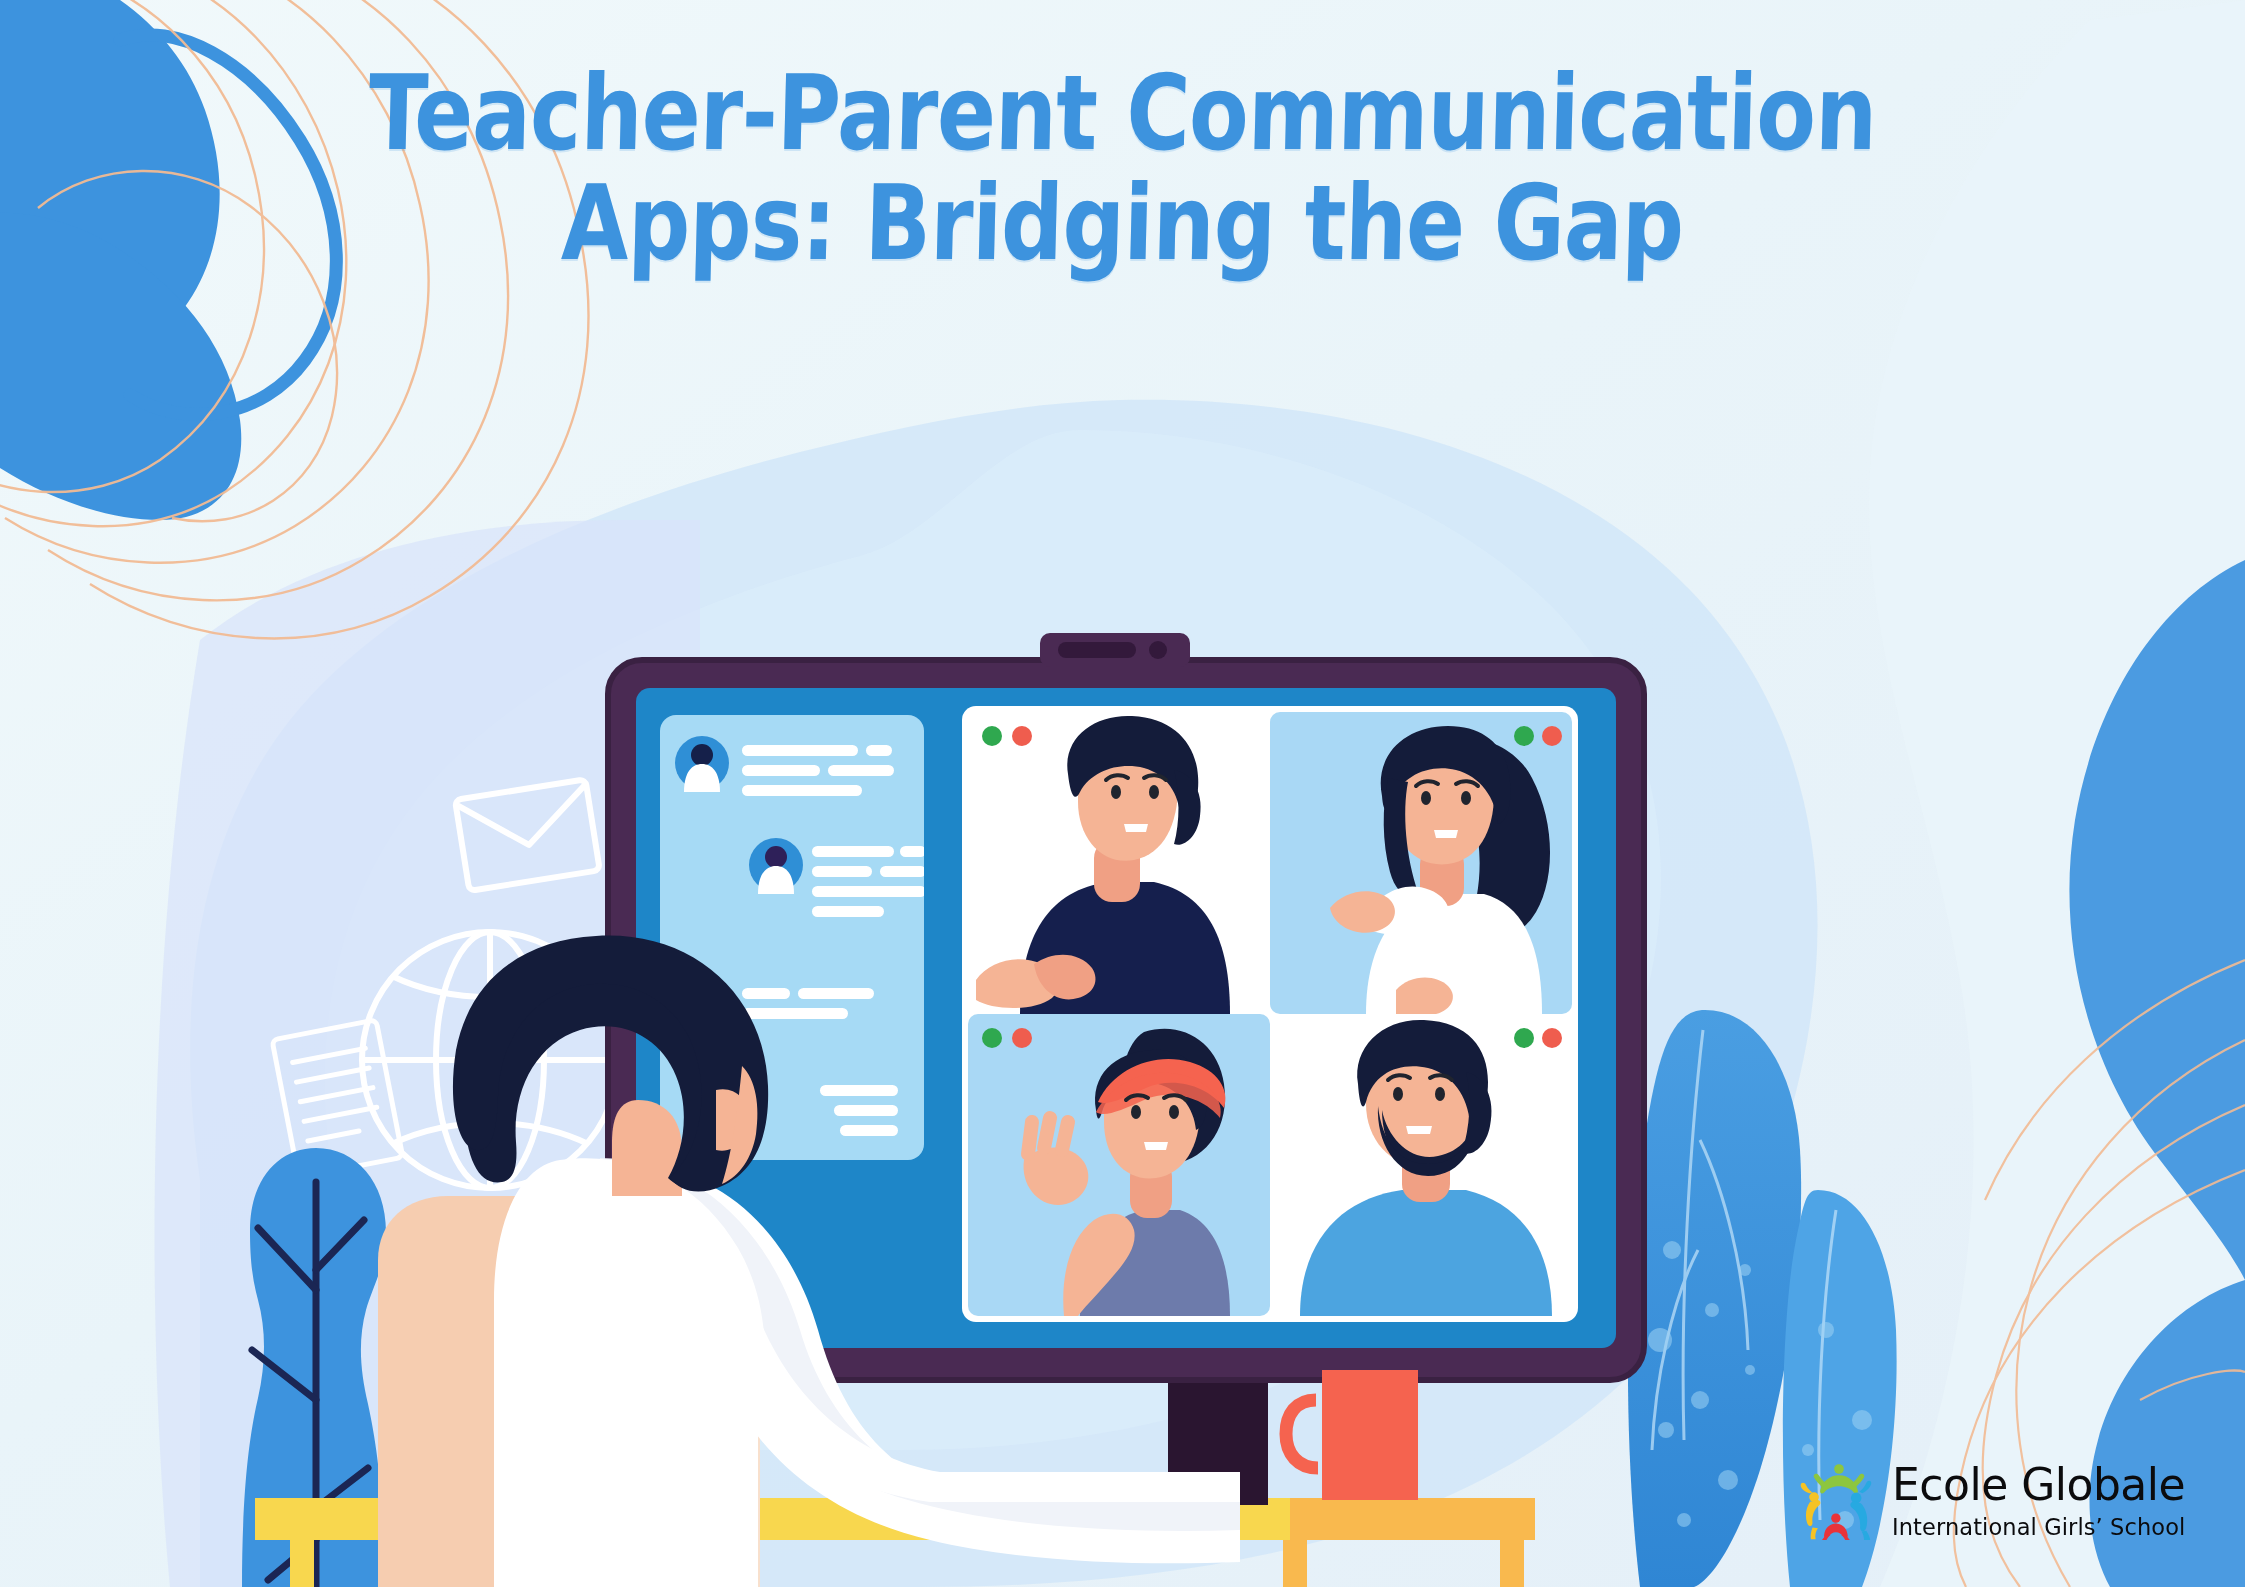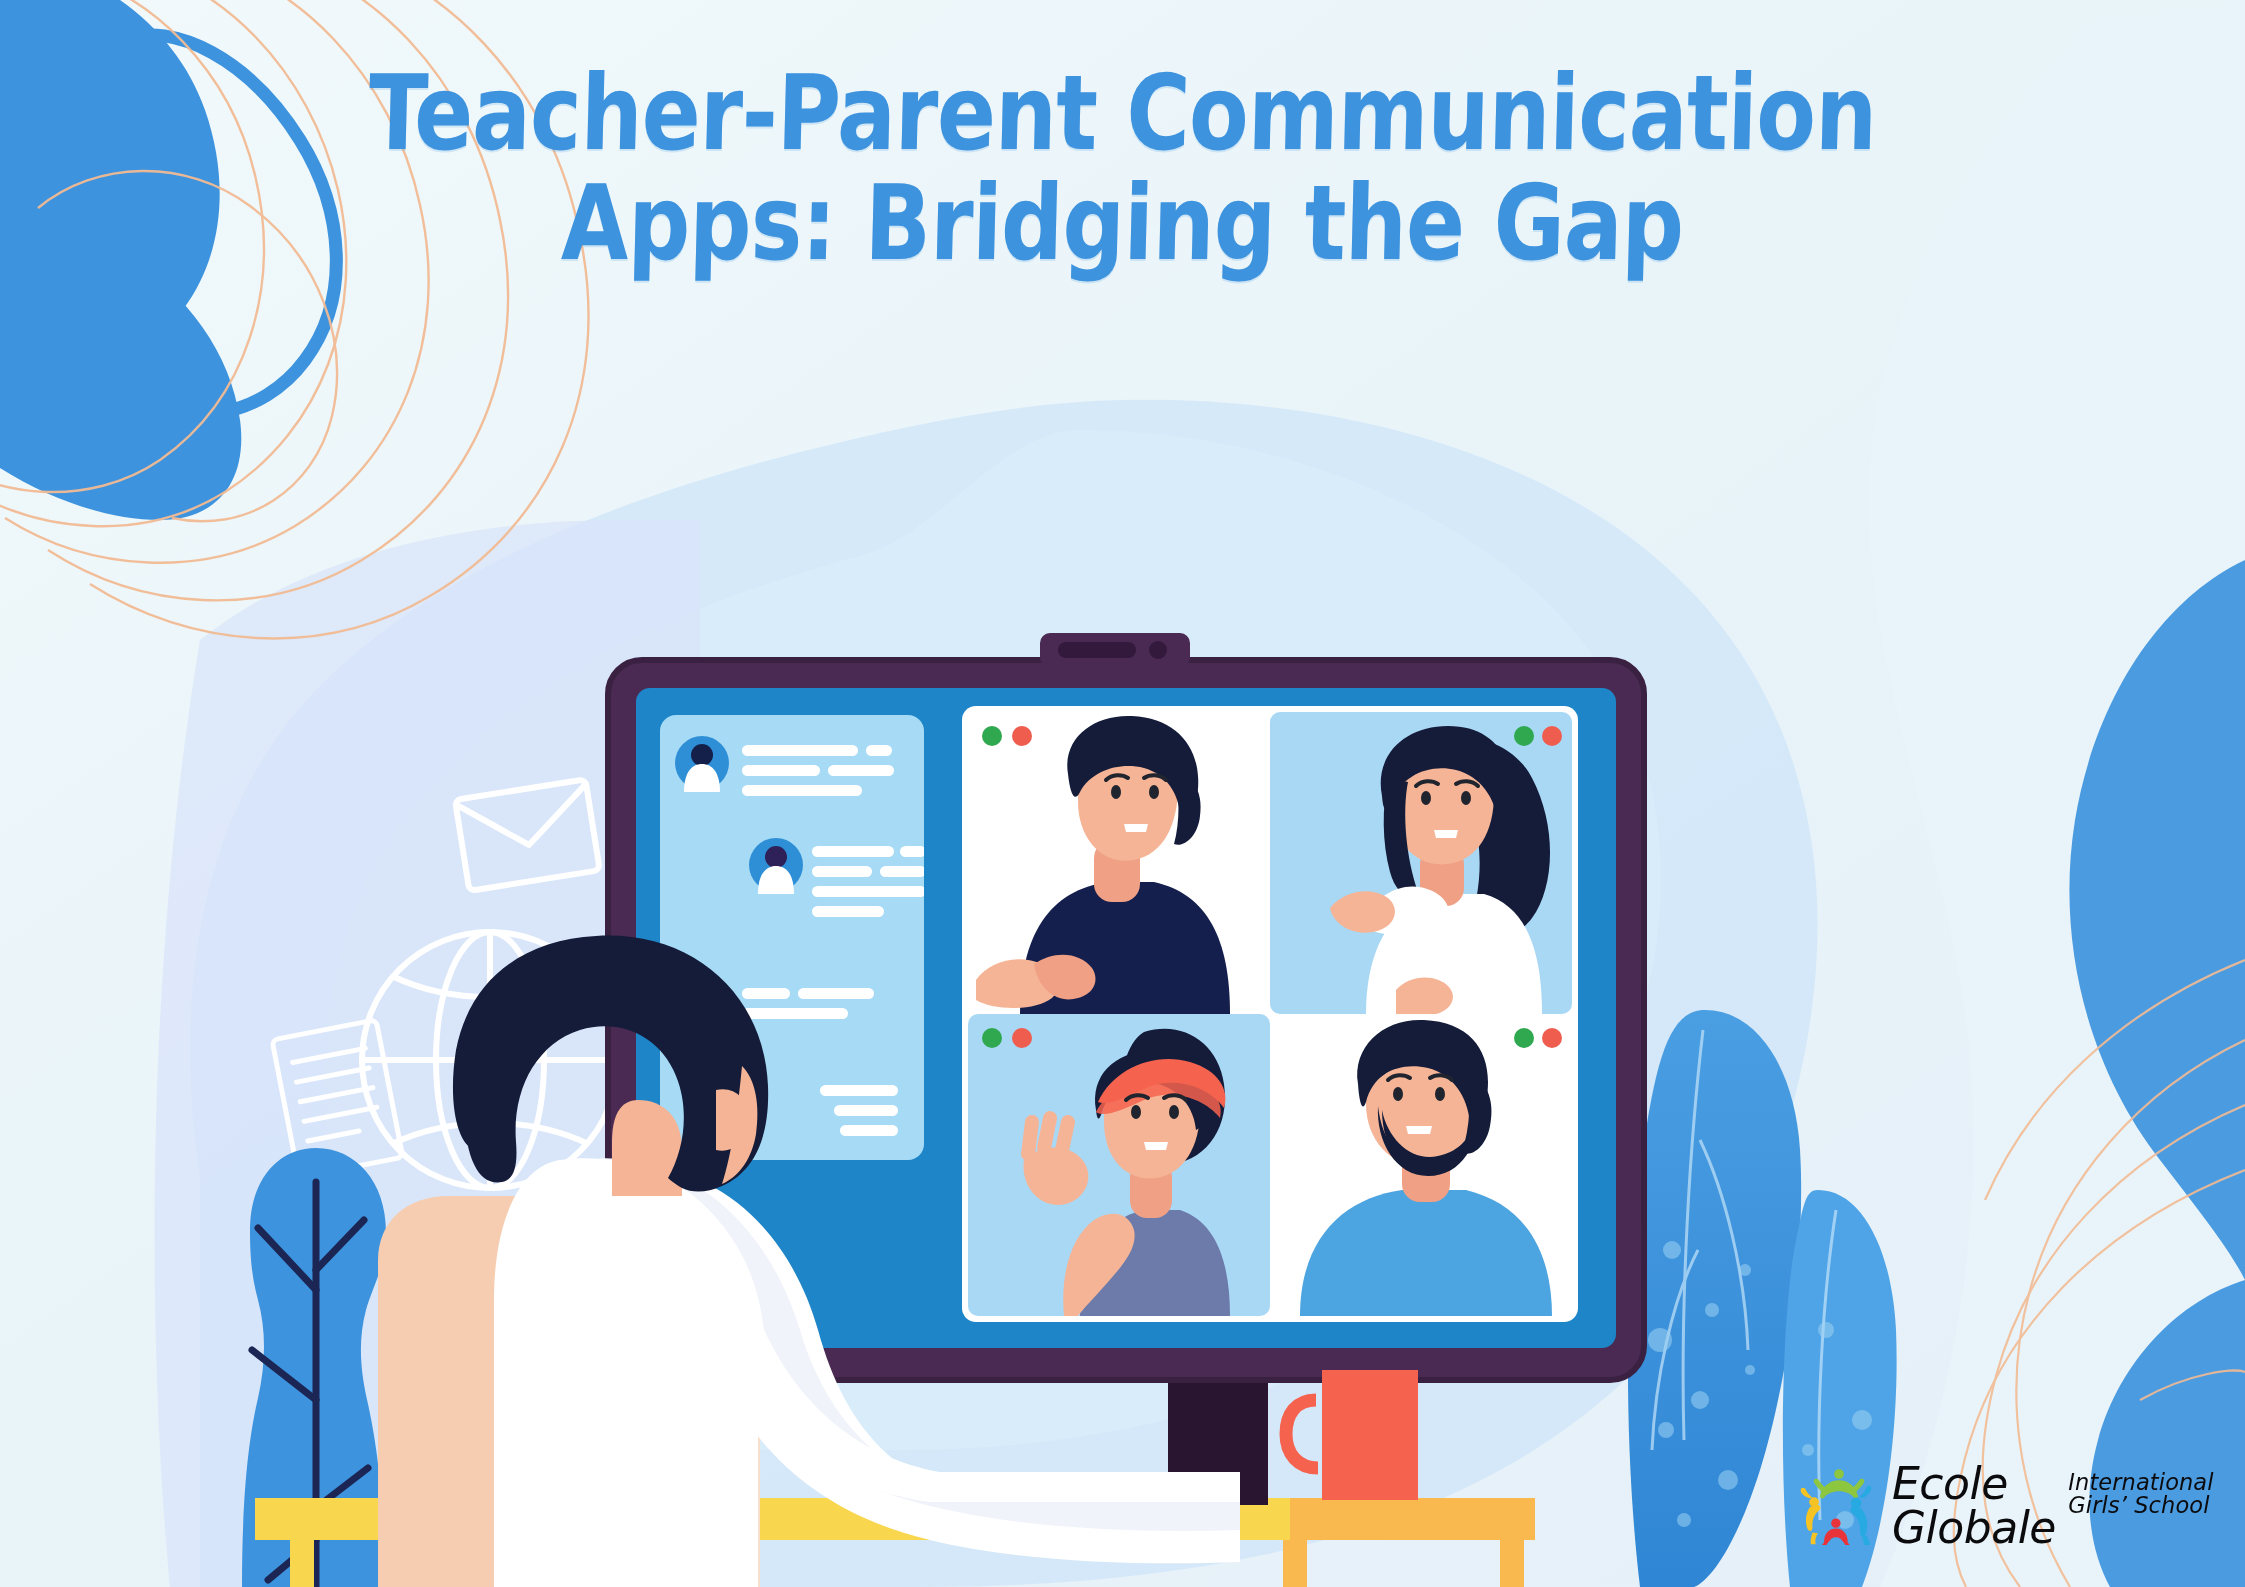--- a/index.html
+++ b/index.html
@@ -34,21 +34,21 @@
     white-space:nowrap;
   }
   .title-line.l2{margin-top:4px;}
 
   
   #logo{
     position:absolute;left:1800px;top:1462px;z-index:80;
     display:flex;align-items:center;gap:14px;
   }
   #logo .mark{width:78px;height:78px;flex:0 0 78px;}
-  #logo .words{display:flex;line-height:1;font-style:italic;}
+  #logo .words{display:flex;flex-direction:column;line-height:1;}
   #logo .w1{font-size:44px;color:#0b0b0d;letter-spacing:-0.5px;font-weight:400;
     font-family:"DejaVu Sans","Liberation Sans",sans-serif;}
   #logo .w2{font-size:22.5px;color:#0b0b0d;margin-top:9px;letter-spacing:.1px;
     font-family:"DejaVu Sans","Liberation Sans",sans-serif;}
 </style>
 </head>
 <body>
 
 <div id="stage">
 

